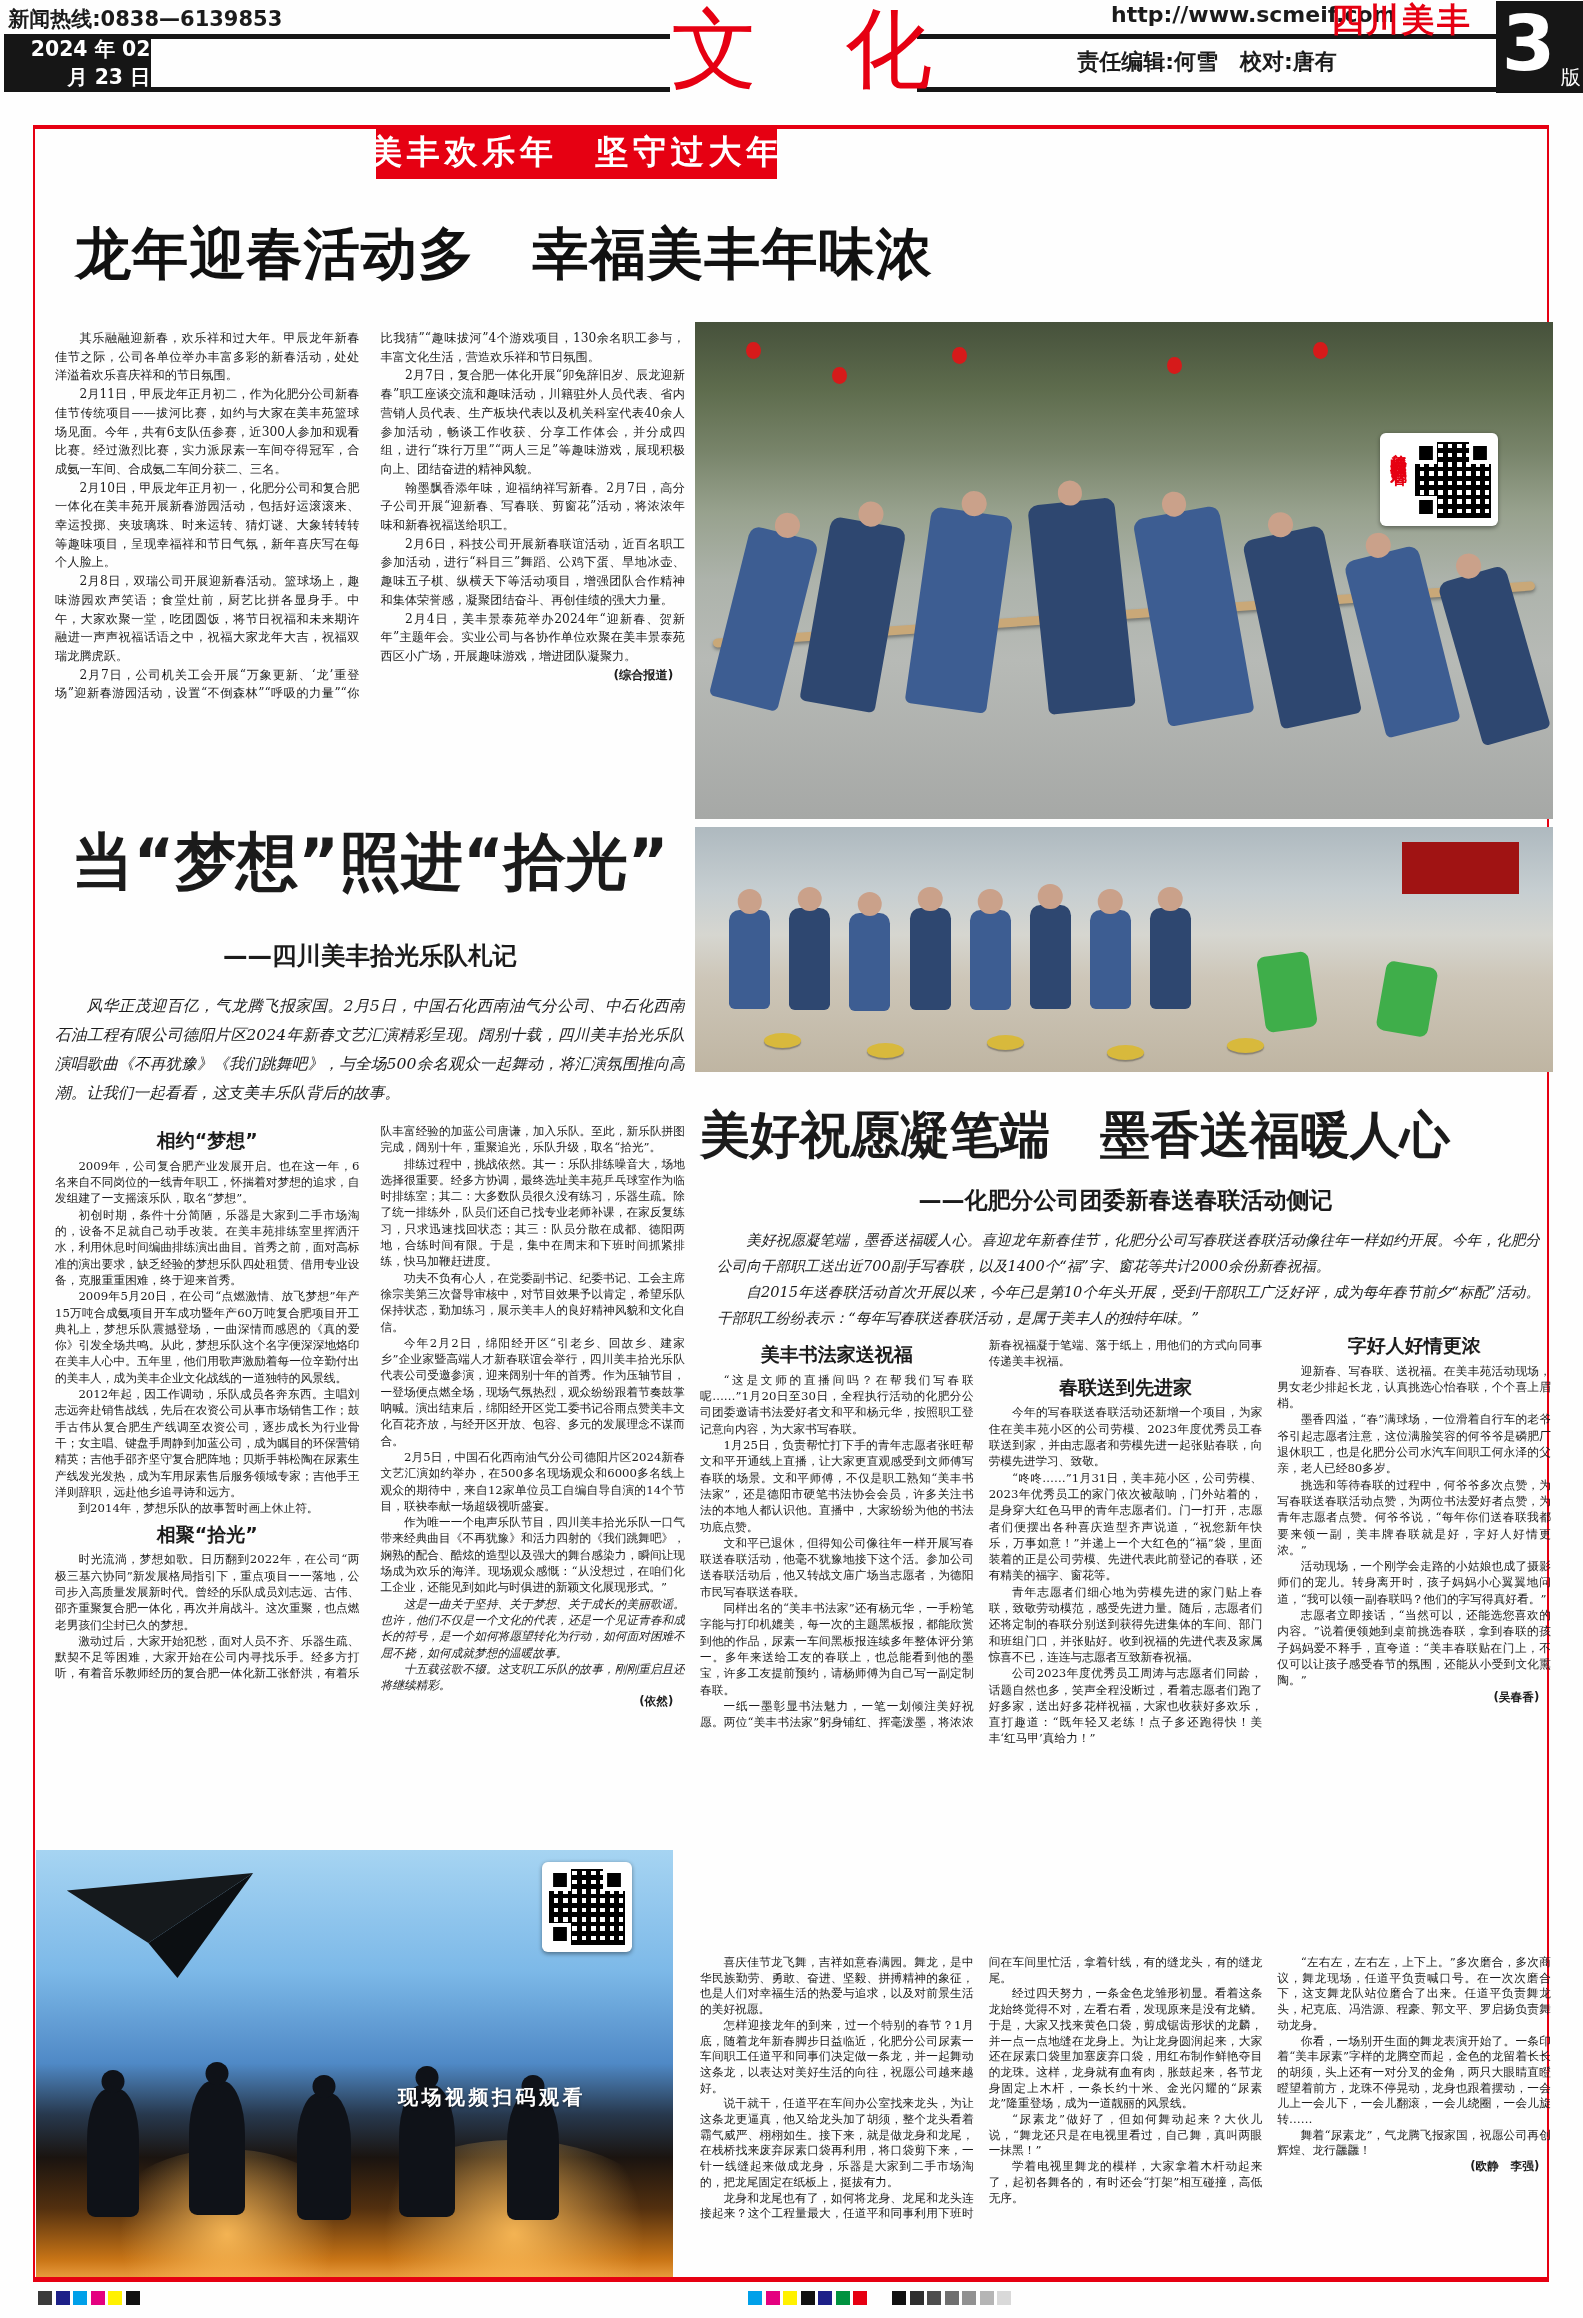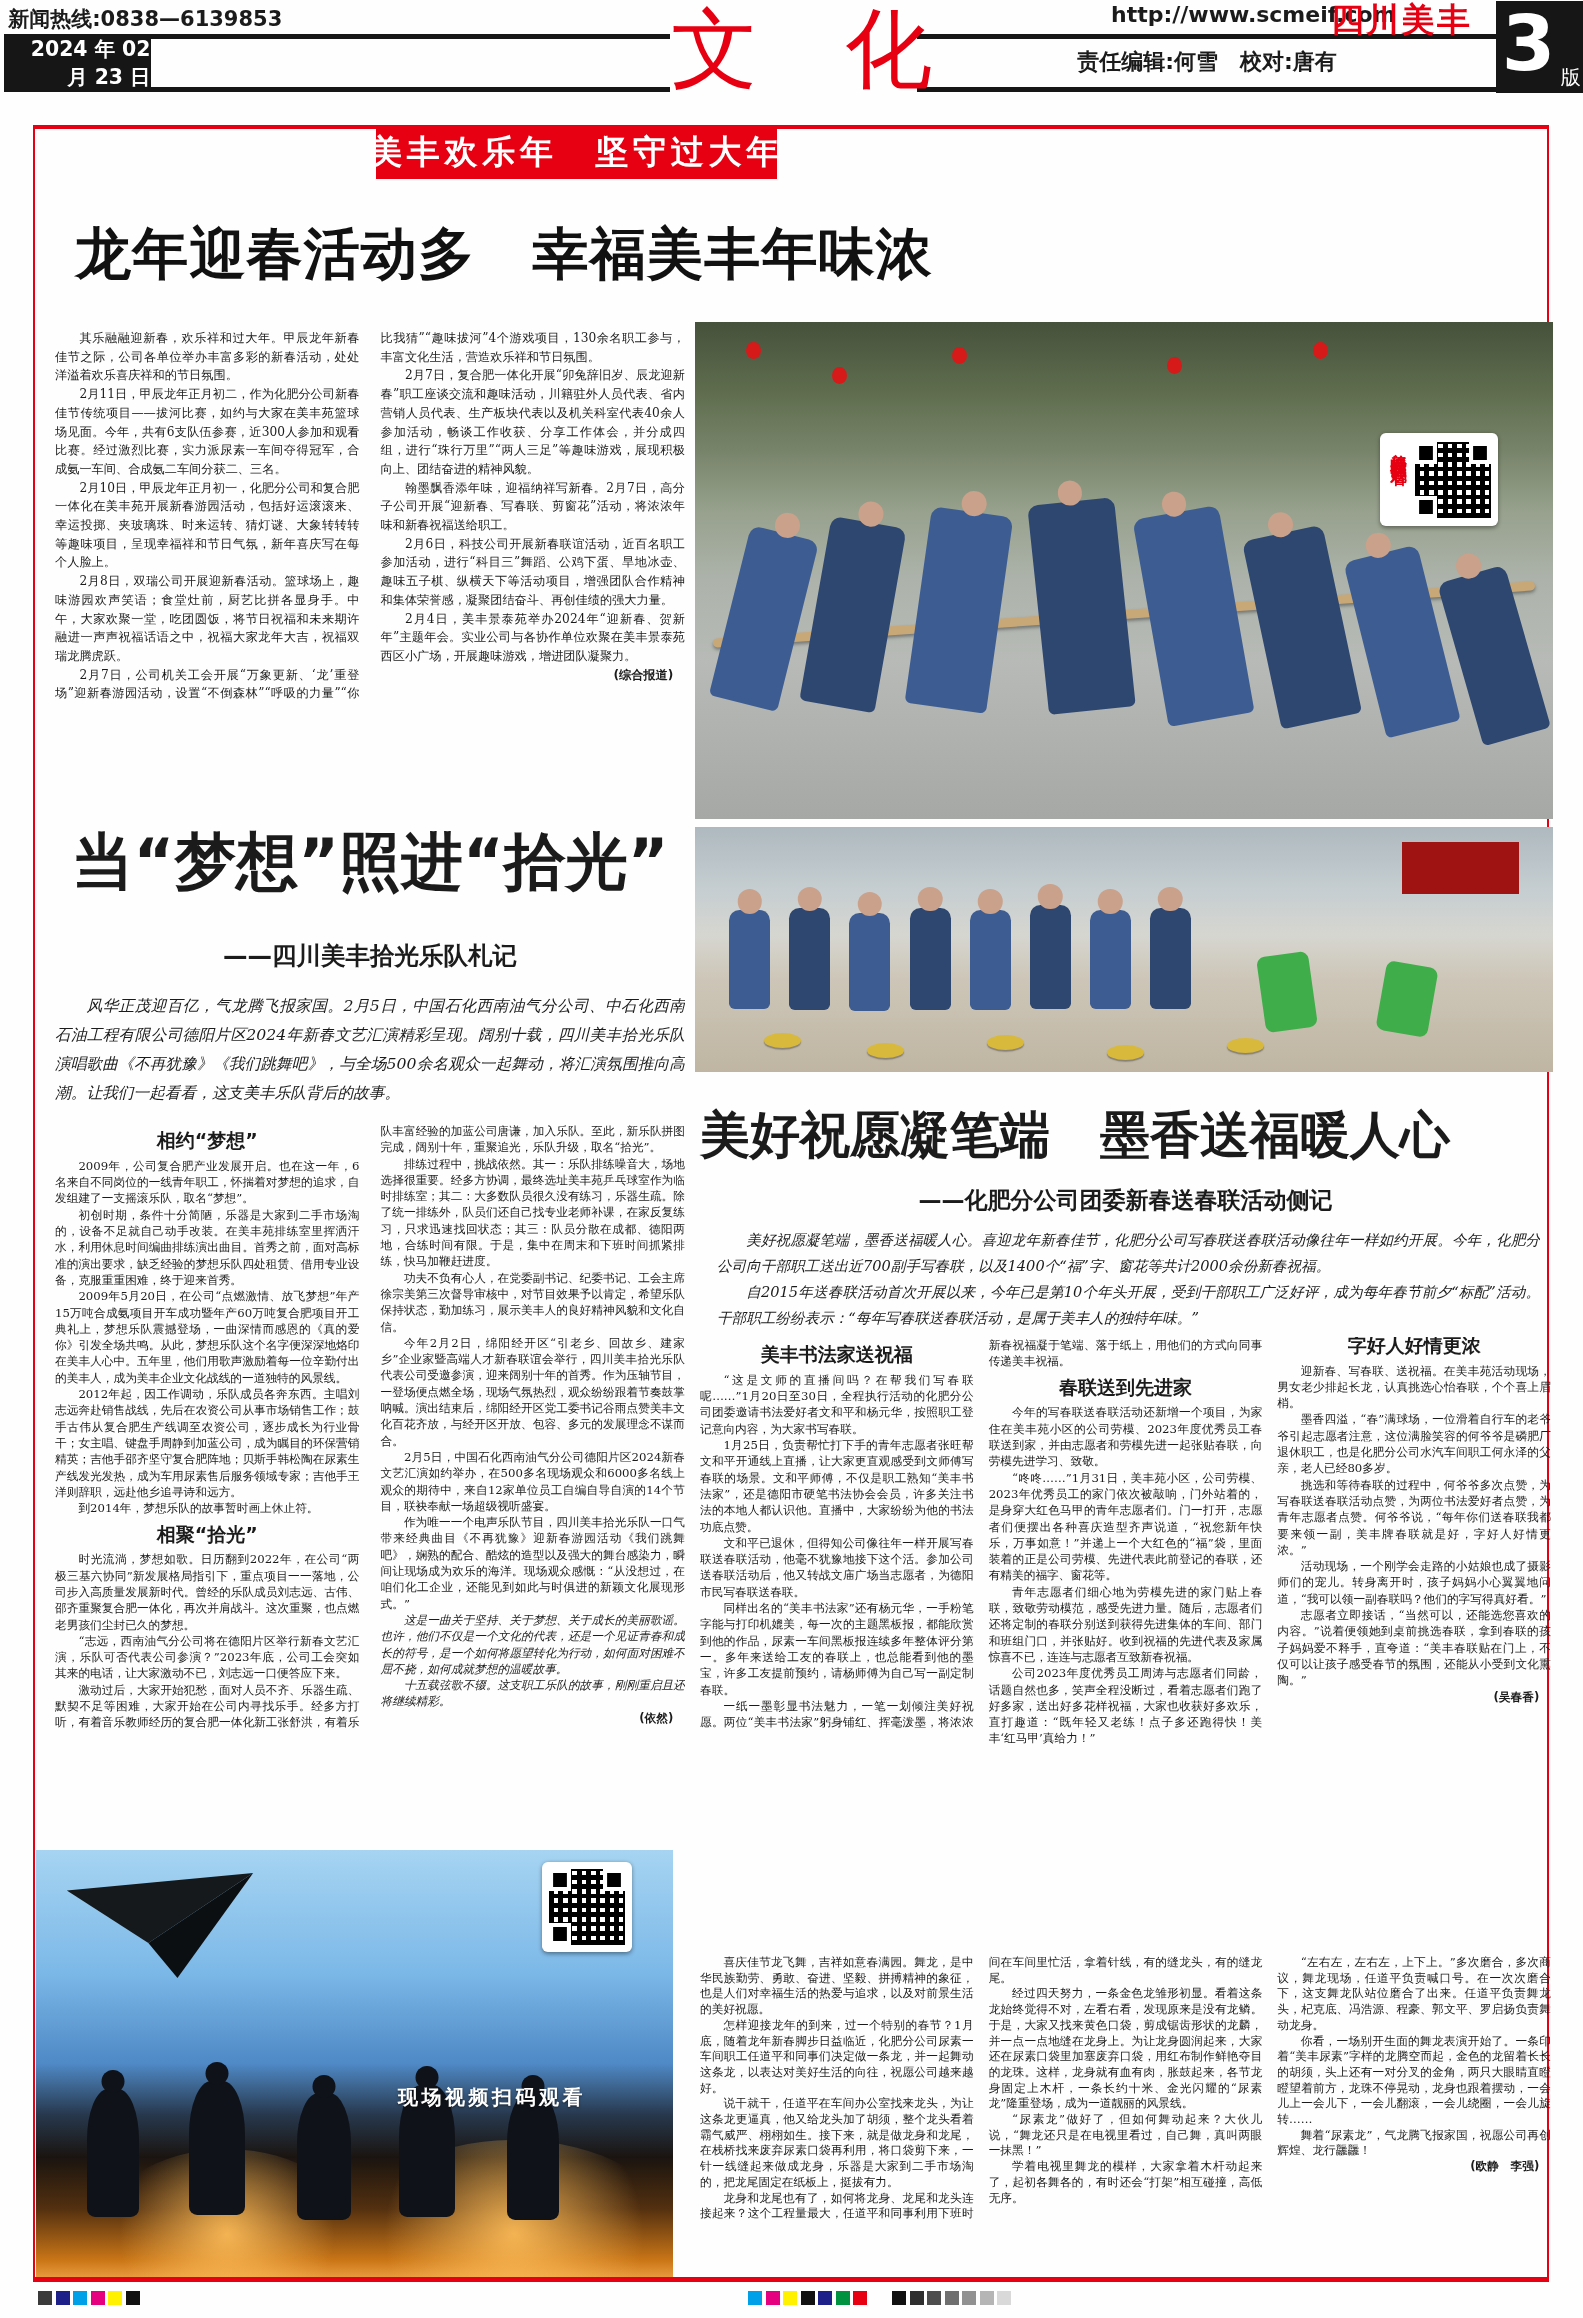--- a/index.html
+++ b/index.html
@@ -193,27 +193,26 @@
 
   <div class="abs a2-body">
     <div class="sect-head">相约“梦想”</div>
     <p class="body">2009年，公司复合肥产业发展开启。也在这一年，6名来自不同岗位的一线青年职工，怀揣着对梦想的追求，自发组建了一支摇滚乐队，取名“梦想”。</p>
     <p class="body">初创时期，条件十分简陋，乐器是大家到二手市场淘的，设备不足就自己动手改装。在美丰苑排练室里挥洒汗水，利用休息时间编曲排练演出曲目。首秀之前，面对高标准的演出要求，缺乏经验的梦想乐队四处租赁、借用专业设备，克服重重困难，终于迎来首秀。</p>
     <p class="body">2009年5月20日，在公司“点燃激情、放飞梦想”年产15万吨合成氨项目开车成功暨年产60万吨复合肥项目开工典礼上，梦想乐队震撼登场，一曲深情而感恩的《真的爱你》引发全场共鸣。从此，梦想乐队这个名字便深深地烙印在美丰人心中。五年里，他们用歌声激励着每一位辛勤付出的美丰人，成为美丰企业文化战线的一道独特的风景线。</p>
     <p class="body">2012年起，因工作调动，乐队成员各奔东西。主唱刘志远奔赴销售战线，先后在农资公司从事市场销售工作；鼓手古伟从复合肥生产线调至农资公司，逐步成长为行业骨干；女主唱、键盘手周静到加蓝公司，成为瞩目的环保营销精英；吉他手邵齐坚守复合肥阵地；贝斯手韩松陶在尿素生产线发光发热，成为车用尿素售后服务领域专家；吉他手王洋则辞职，远赴他乡追寻诗和远方。</p>
     <p class="body">到2014年，梦想乐队的故事暂时画上休止符。</p>
     <div class="sect-head">相聚“拾光”</div>
     <p class="body">时光流淌，梦想如歌。日历翻到2022年，在公司“两极三基六协同”新发展格局指引下，重点项目一一落地，公司步入高质量发展新时代。曾经的乐队成员刘志远、古伟、邵齐重聚复合肥一体化，再次并肩战斗。这次重聚，也点燃老男孩们尘封已久的梦想。</p>
-    <p class="body">“志远，西南油气分公司将在德阳片区举行新春文艺汇演，乐队可否代表公司参演？”2023年底，公司工会突如其来的电话，让大家激动不已，刘志远一口便答应下来。</p>
     <p class="body">激动过后，大家开始犯愁，面对人员不齐、乐器生疏、默契不足等困难，大家开始在公司内寻找乐手。经多方打听，有着音乐教师经历的复合肥一体化新工张舒洪，有着乐队丰富经验的加蓝公司唐谦，加入乐队。至此，新乐队拼图完成，阔别十年，重聚追光，乐队升级，取名“拾光”。</p>
     <p class="body">排练过程中，挑战依然。其一：乐队排练噪音大，场地选择很重要。经多方协调，最终选址美丰苑乒乓球室作为临时排练室；其二：大多数队员很久没有练习，乐器生疏。除了统一排练外，队员们还自己找专业老师补课，在家反复练习，只求迅速找回状态；其三：队员分散在成都、德阳两地，合练时间有限。于是，集中在周末和下班时间抓紧排练，快马加鞭赶进度。</p>
     <p class="body">功夫不负有心人，在党委副书记、纪委书记、工会主席徐宗美第三次督导审核中，对节目效果予以肯定，希望乐队保持状态，勤加练习，展示美丰人的良好精神风貌和文化自信。</p>
     <p class="body">今年2月2日，绵阳经开区“引老乡、回故乡、建家乡”企业家暨高端人才新春联谊会举行，四川美丰拾光乐队代表公司受邀参演，迎来阔别十年的首秀。作为压轴节目，一登场便点燃全场，现场气氛热烈，观众纷纷跟着节奏鼓掌呐喊。演出结束后，绵阳经开区党工委书记谷雨点赞美丰文化百花齐放，与经开区开放、包容、多元的发展理念不谋而合。</p>
     <p class="body">2月5日，中国石化西南油气分公司德阳片区2024新春文艺汇演如约举办，在500多名现场观众和6000多名线上观众的期待中，来自12家单位员工自编自导自演的14个节目，联袂奉献一场超级视听盛宴。</p>
-    <p class="body">作为唯一一个电声乐队节目，四川美丰拾光乐队一口气带来经典曲目《不再犹豫》迎新春游园活动《我们跳舞吧》，娴熟的配合、酷炫的造型以及强大的舞台感染力，瞬间让现场成为欢乐的海洋。现场观众感慨：“从没想过，在咱们化工企业，还能见到如此与时俱进的新颖文化展现形式。”</p>
+    <p class="body">作为唯一一个电声乐队节目，四川美丰拾光乐队一口气带来经典曲目《不再犹豫》和活力四射的《我们跳舞吧》，娴熟的配合、酷炫的造型以及强大的舞台感染力，瞬间让现场成为欢乐的海洋。现场观众感慨：“从没想过，在咱们化工企业，还能见到如此与时俱进的新颖文化展现形式。”</p>
     <p class="body kai">这是一曲关于坚持、关于梦想、关于成长的美丽歌谣。也许，他们不仅是一个文化的代表，还是一个见证青春和成长的符号，是一个如何将愿望转化为行动，如何面对困难不屈不挠，如何成就梦想的温暖故事。</p>
     <p class="body kai">十五载弦歌不辍。这支职工乐队的故事，刚刚重启且还将继续精彩。</p>
     <p class="byline sans">(依然)</p>
   </div>
 
   <div class="abs photo photo3">
     <svg style="position:absolute; left:4%; top:4%; width:198px; height:117px;" viewBox="0 0 340 200">
       <polygon points="10,40 330,10 150,130" fill="#15191c"></polygon>
       <polygon points="150,130 330,10 200,190" fill="#0c0f12"></polygon>
     </svg>

